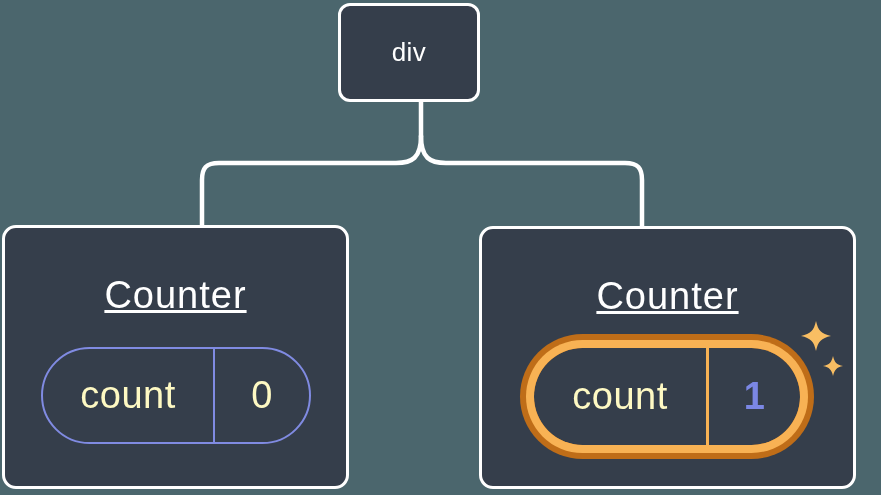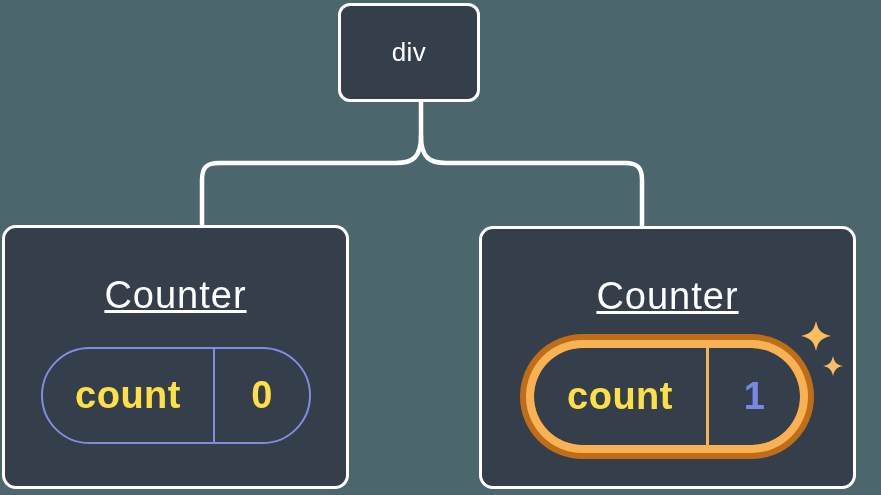--- a/index.html
+++ b/index.html
@@ -66,23 +66,22 @@
   .pill-highlight {
     left: 52px; top: 119px;
     width: 266px; height: 97px;
     box-shadow: 0 0 0 8px #f8b254, 0 0 0 14px #bf6d18;
   }
   .pill-name, .pill-value {
     display: flex;
     align-items: center;
     justify-content: center;
     font-size: 38px;
-    color: #fde047;
+    color: #fef9c3;
     letter-spacing: 0.5px;
-    font-weight: bold;
   }
   .pill-plain .pill-name {
     width: 172px;
     border-right: 2.5px solid #808be2;
   }
   .pill-plain .pill-value { flex: 1; }
   .pill-highlight .pill-name {
     width: 175px;
     border-right: 3px solid #f8b254;
   }

